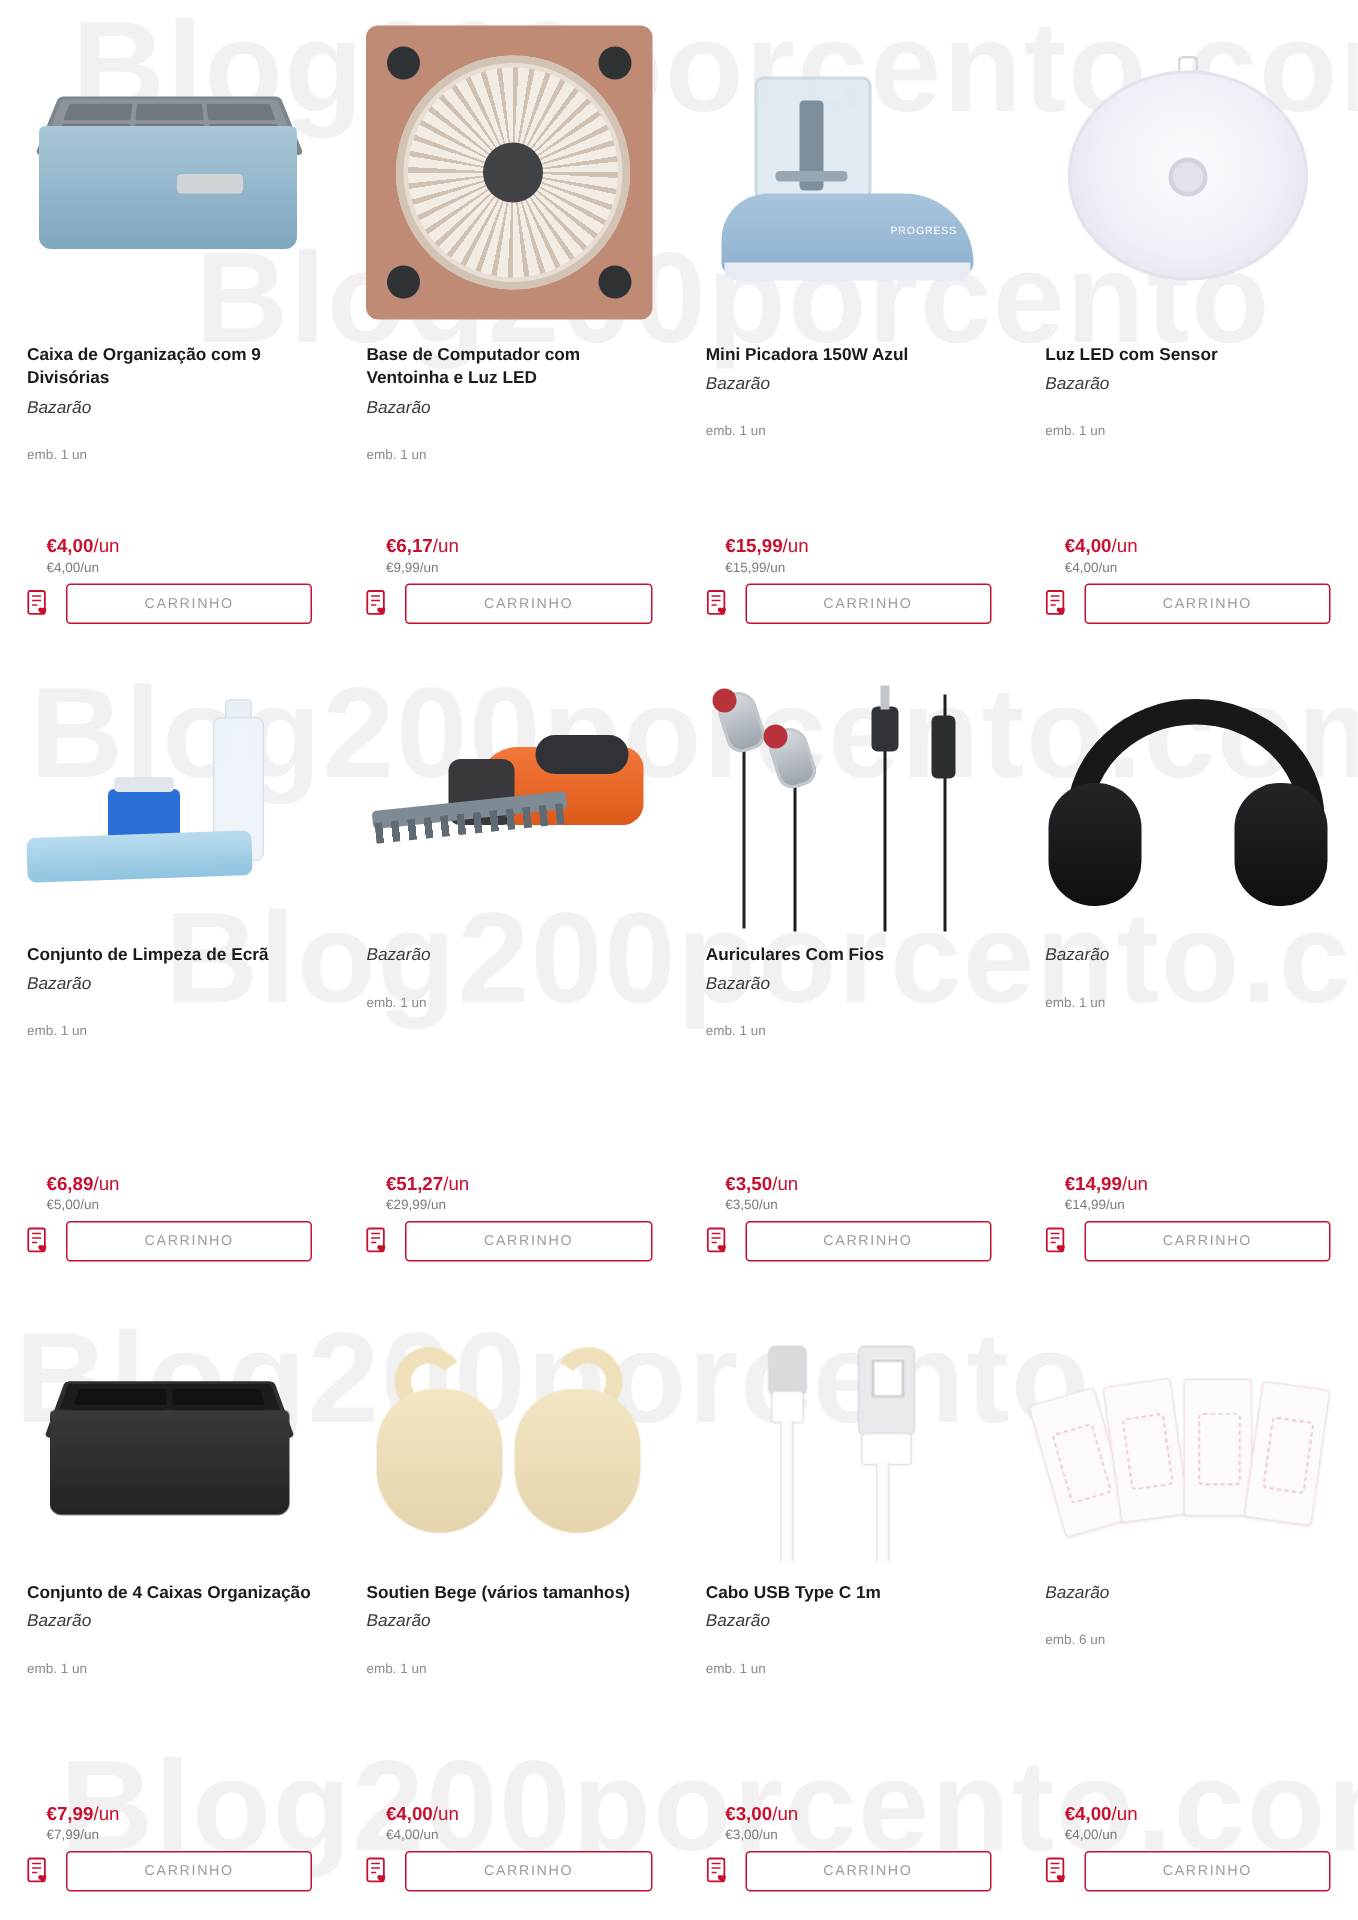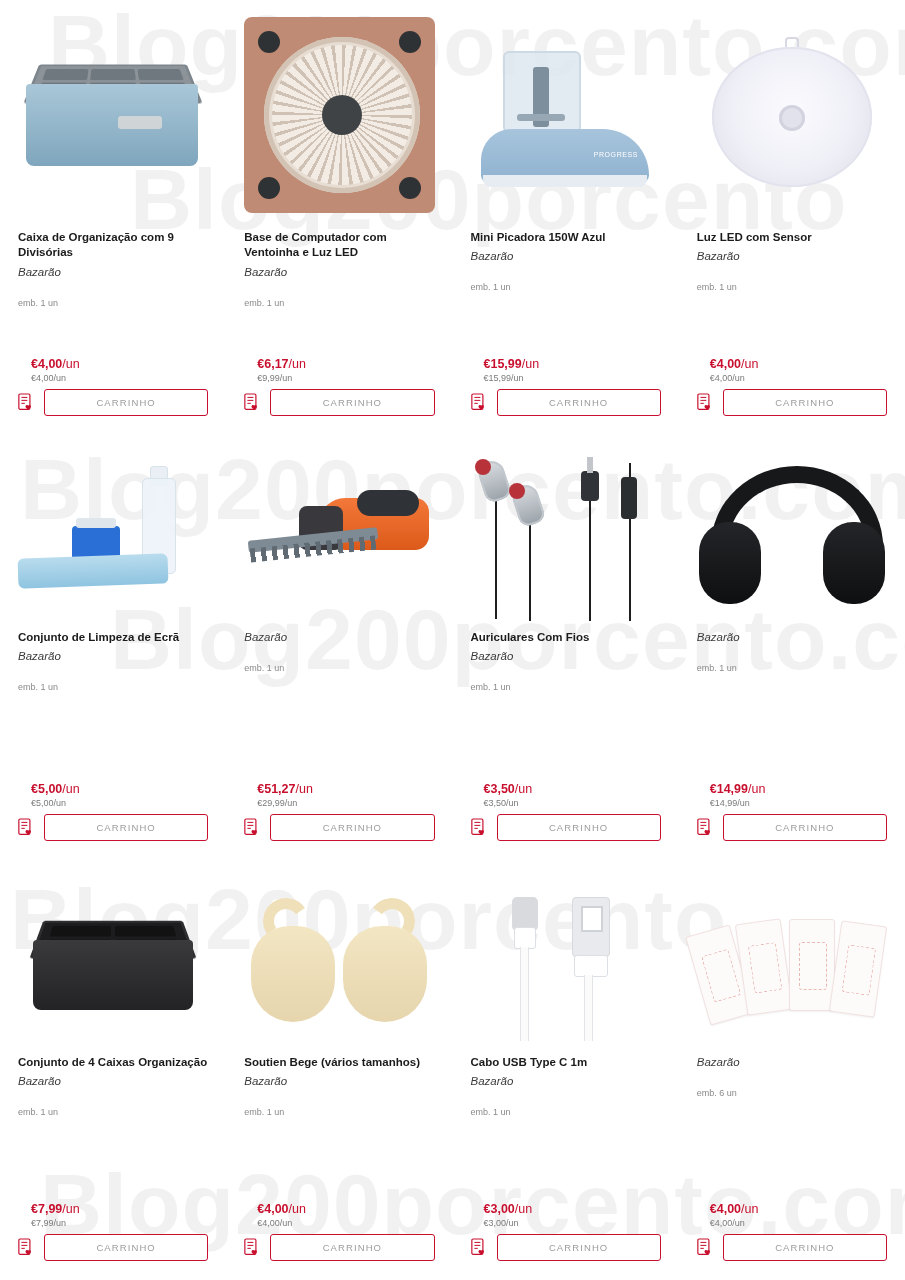--- a/index.html
+++ b/index.html
@@ -557,21 +557,21 @@
         <div class="nozzle"></div>
           <div class="bottle"></div>
           <div class="brush"></div>
           <div class="cloth"></div>
       </div>
     </div>
     <div class="prod-title">Conjunto de Limpeza de Ecrã</div>
     <div class="brand">Bazarão</div>
     <div class="pack">emb. 1 un</div>
     <div class="price-block">
-      <div class="price-main"><span>€5,00</span><span class="unit">/un</span></div>
+      <div class="price-main"><span>€6,89</span><span class="unit">/un</span></div>
       <div class="price-sub">€5,00/un</div>
     </div>
     <div class="actions">
       <svg class="list-icon" viewBox="0 0 20 22">
         <rect x="1" y="1" width="13" height="18" rx="1.5" fill="none" stroke="#c8102e" stroke-width="1.4"></rect>
         <line x1="4" y1="5" x2="11" y2="5" stroke="#c8102e" stroke-width="1.2"></line>
         <line x1="4" y1="8.5" x2="11" y2="8.5" stroke="#c8102e" stroke-width="1.2"></line>
         <line x1="4" y1="12" x2="8" y2="12" stroke="#c8102e" stroke-width="1.2"></line>
         <path d="M12 14.5c1.2-1.3 3.2-.4 3.2 1.1 0 1.5-2 2.8-3.2 3.9-1.2-1.1-3.2-2.4-3.2-3.9 0-1.5 2-2.4 3.2-1.1z" fill="#c8102e"></path>
       </svg>

